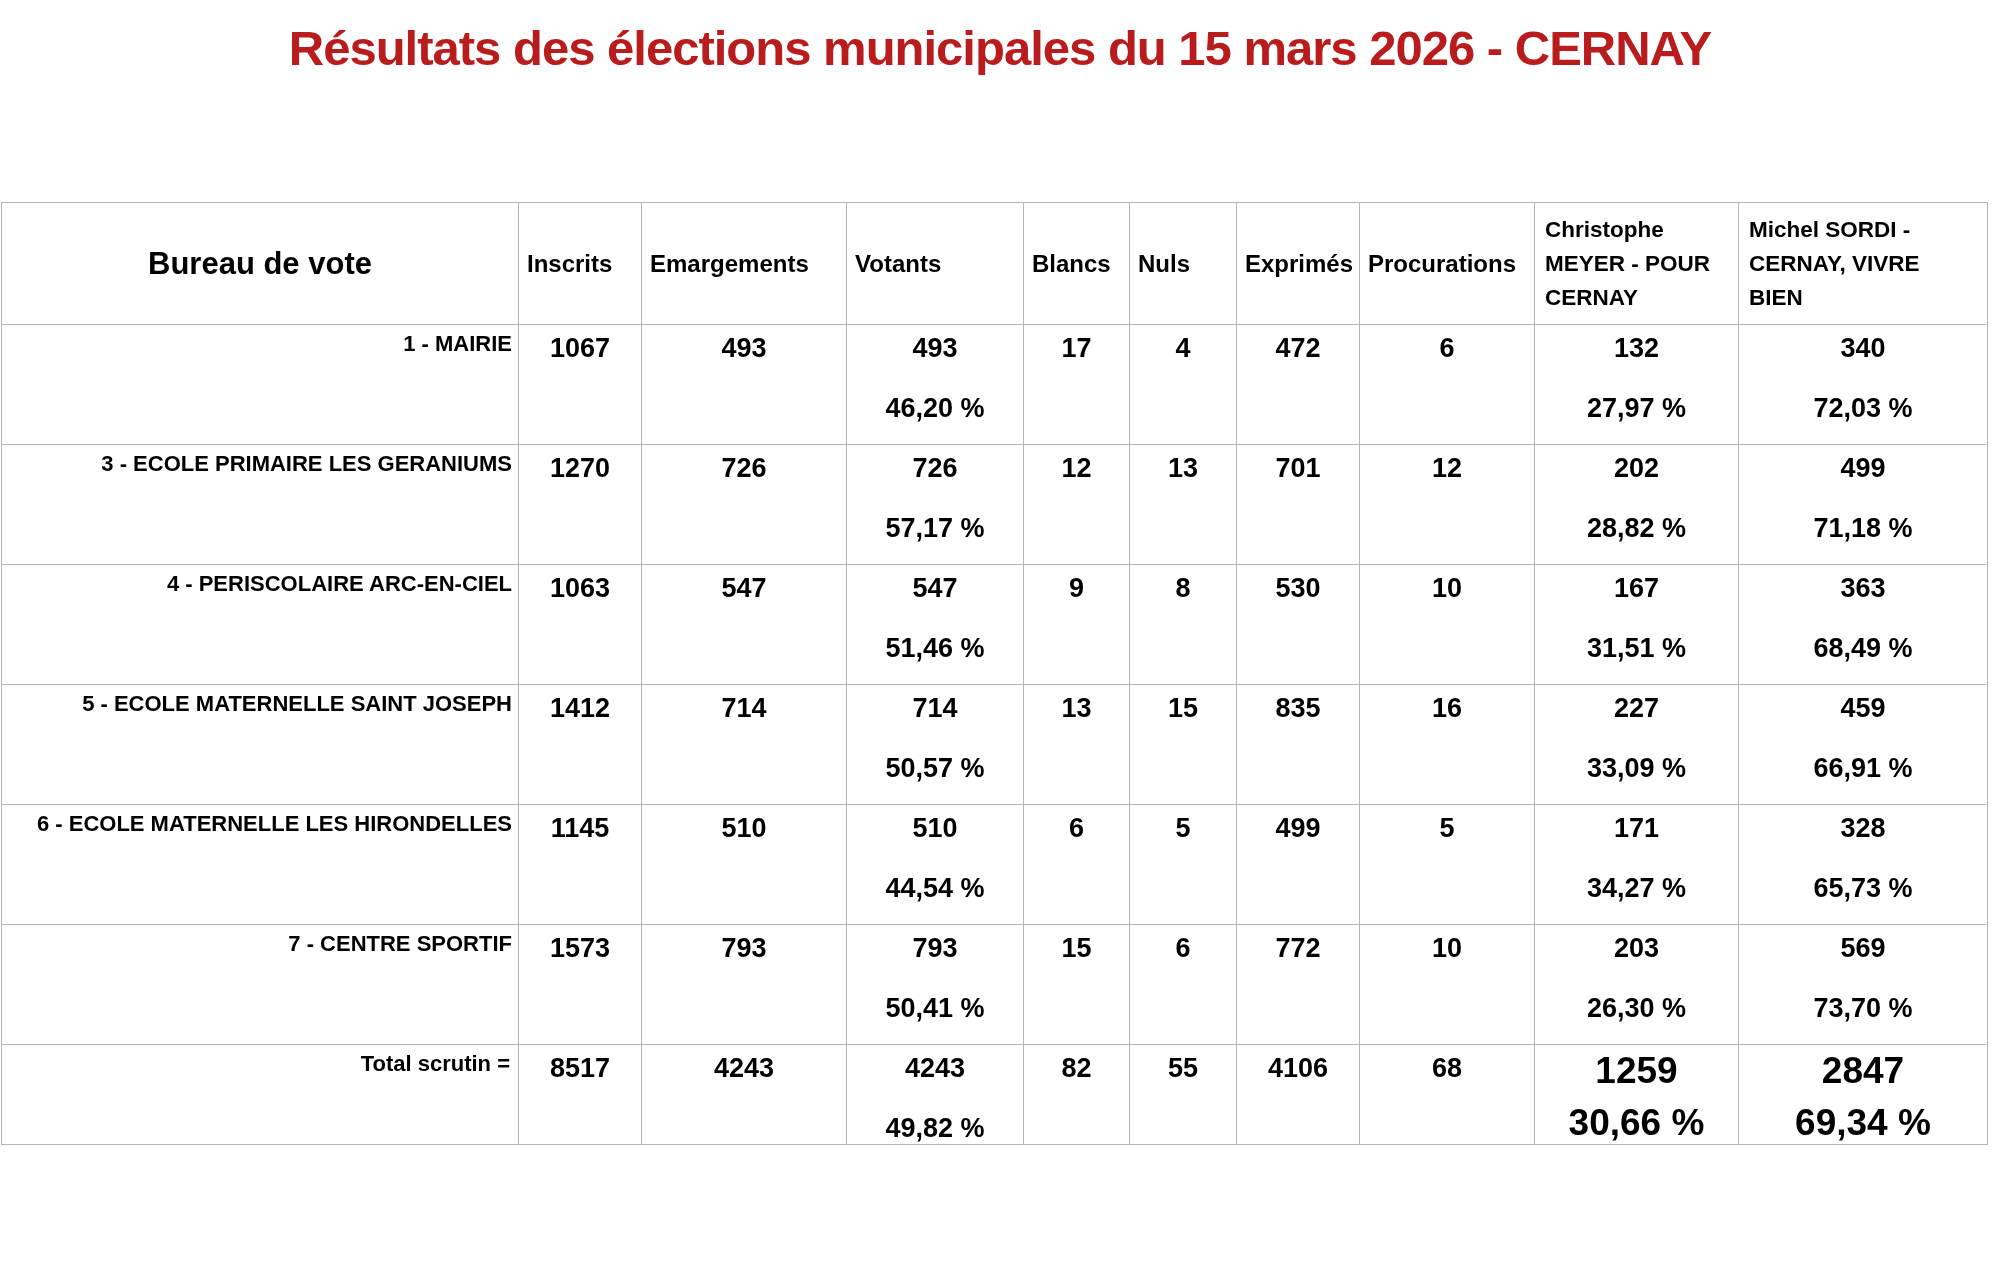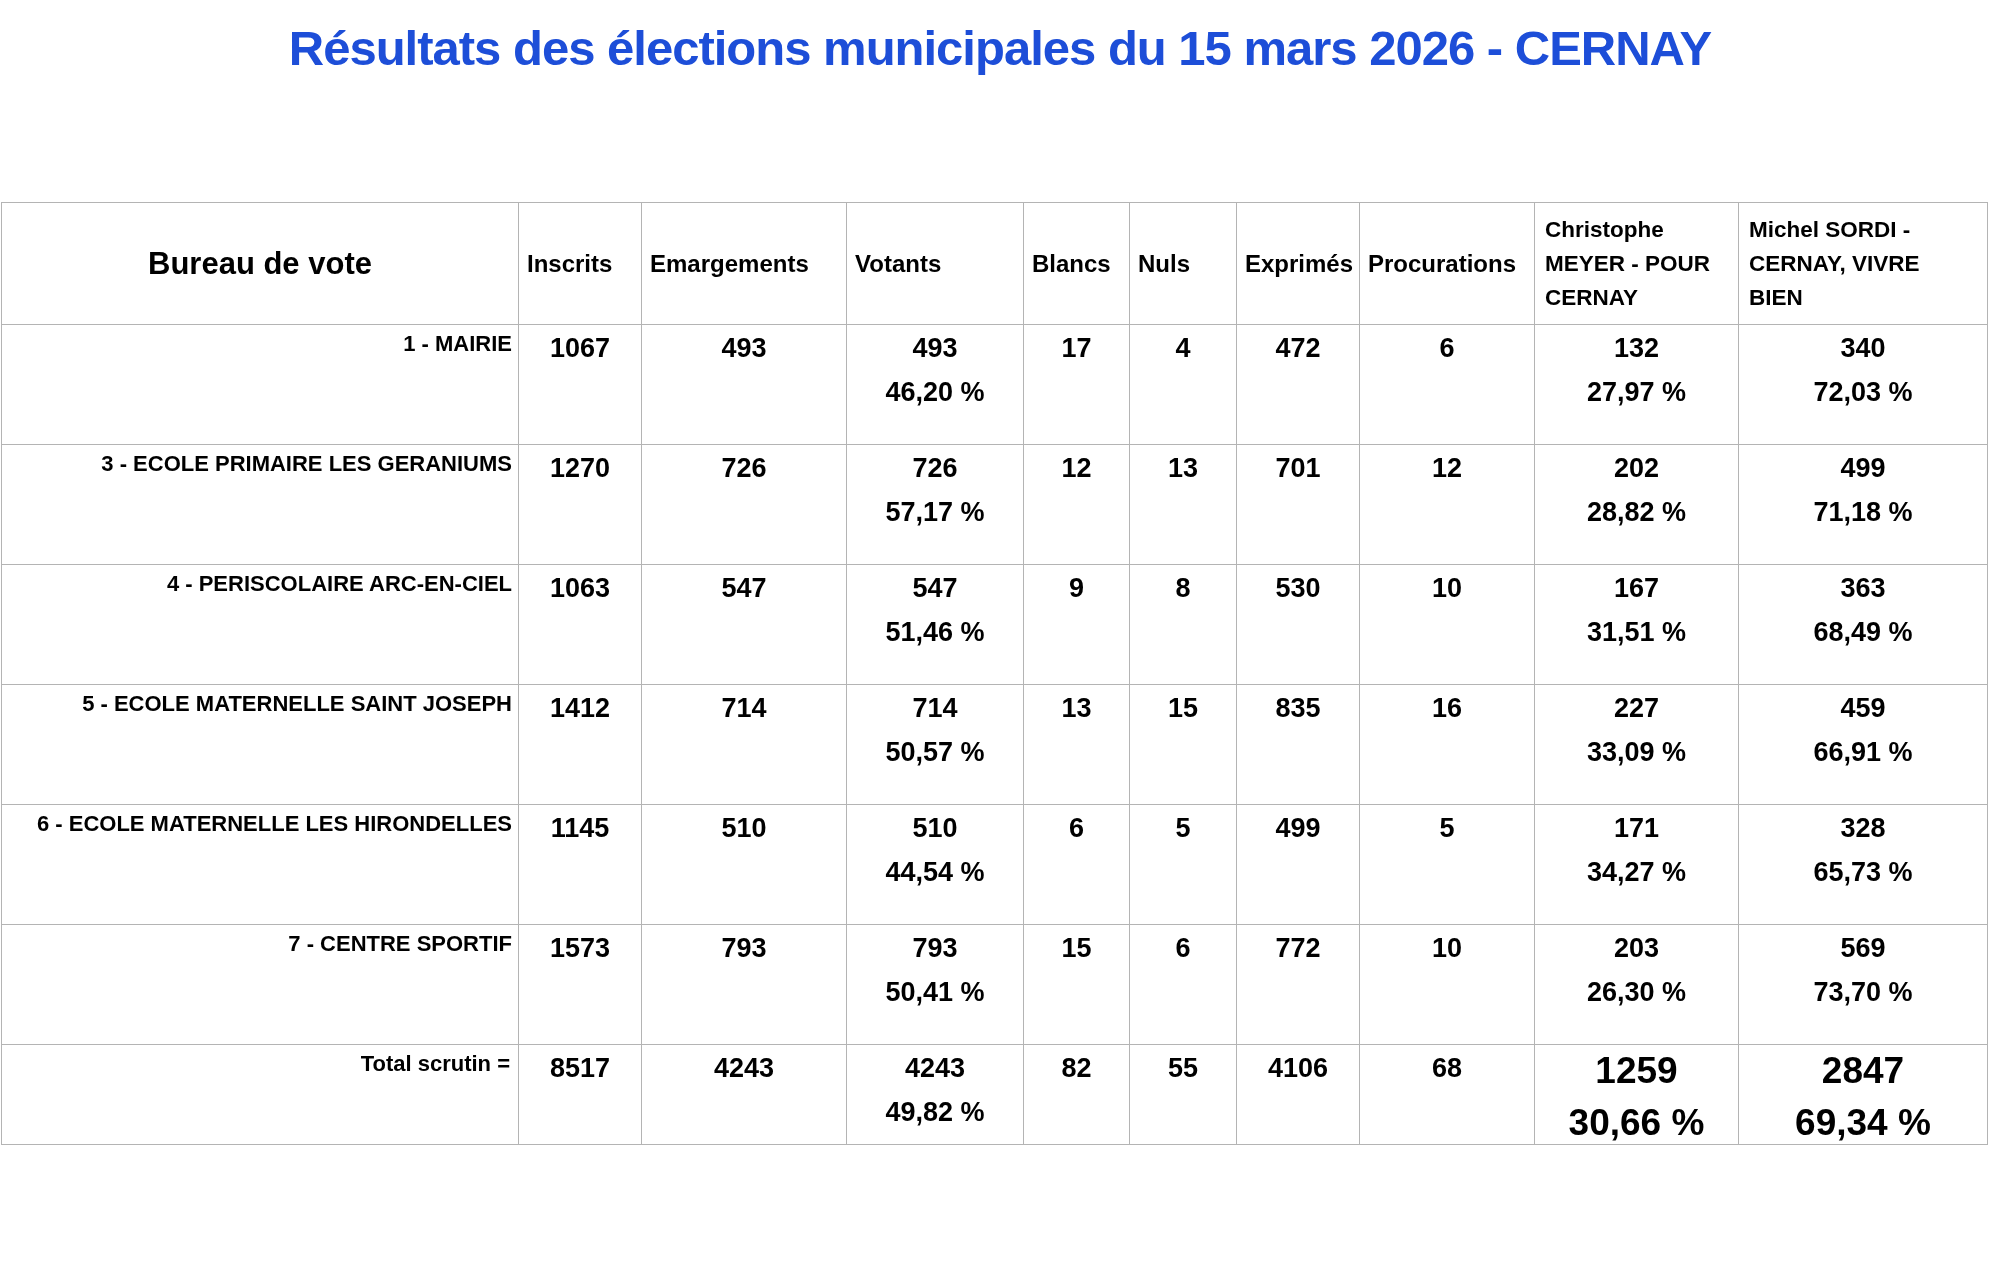--- a/index.html
+++ b/index.html
@@ -12,21 +12,21 @@
     color: var(--text, #000000);
     overflow: hidden;
   }
   .title {
     margin: 0;
     padding: 20px 16px 0;
     text-align: center;
     font-size: 49px;
     font-weight: 700;
     letter-spacing: -1px;
-    color: #1d4ed8;
+    color: #b91c1c;
     white-space: nowrap;
   }
   table.results {
     border-collapse: collapse;
     table-layout: fixed;
     width: 1986px;
     margin: 126px 0 0 1px;
   }
   th, td { border: 1px solid var(--border, #b4b4b4); overflow: hidden; }
   thead tr { height: 122px; }
@@ -46,21 +46,21 @@
 
   td {
     vertical-align: top;
     font-weight: 700;
     text-align: center;
     font-size: 27px;
     padding: 8px 4px 0;
     background: #fff;
   }
   td.col-bureau { text-align: right; font-size: 22px; padding: 6px 6px 0; }
-  .pct { margin-top: 13px; }
+  .pct { margin-top: 29px; }
 
   tr.total-row td.col-bureau { text-align: right; font-size: 22px; padding: 6px 8px 0; }
   tr.total-row td.col-meyer, tr.total-row td.col-sordi { font-size: 37px; padding-top: 5px; }
   tr.total-row td.col-meyer .pct, tr.total-row td.col-sordi .pct { margin-top: 10px; }
 </style>
 </head>
 <body>
 
 <div class="page">
   <h1 class="title">Résultats des élections municipales du 15 mars 2026 - CERNAY</h1>

